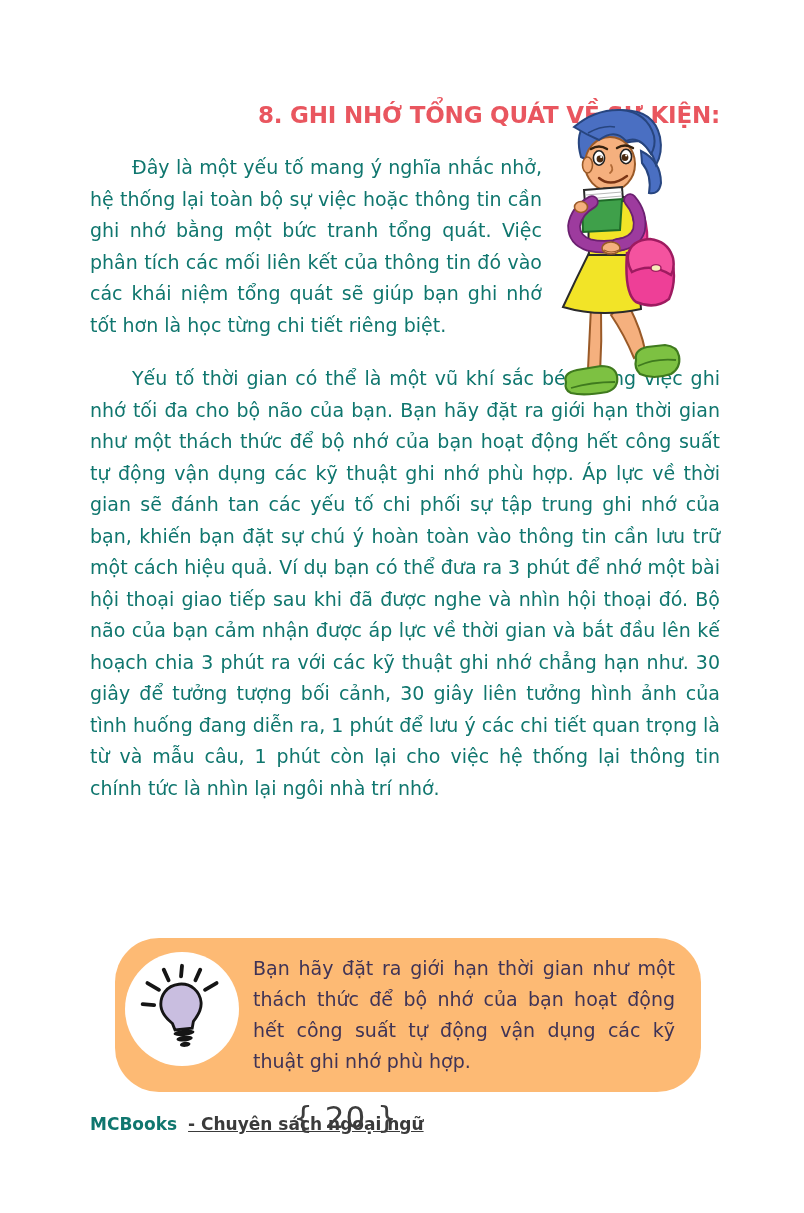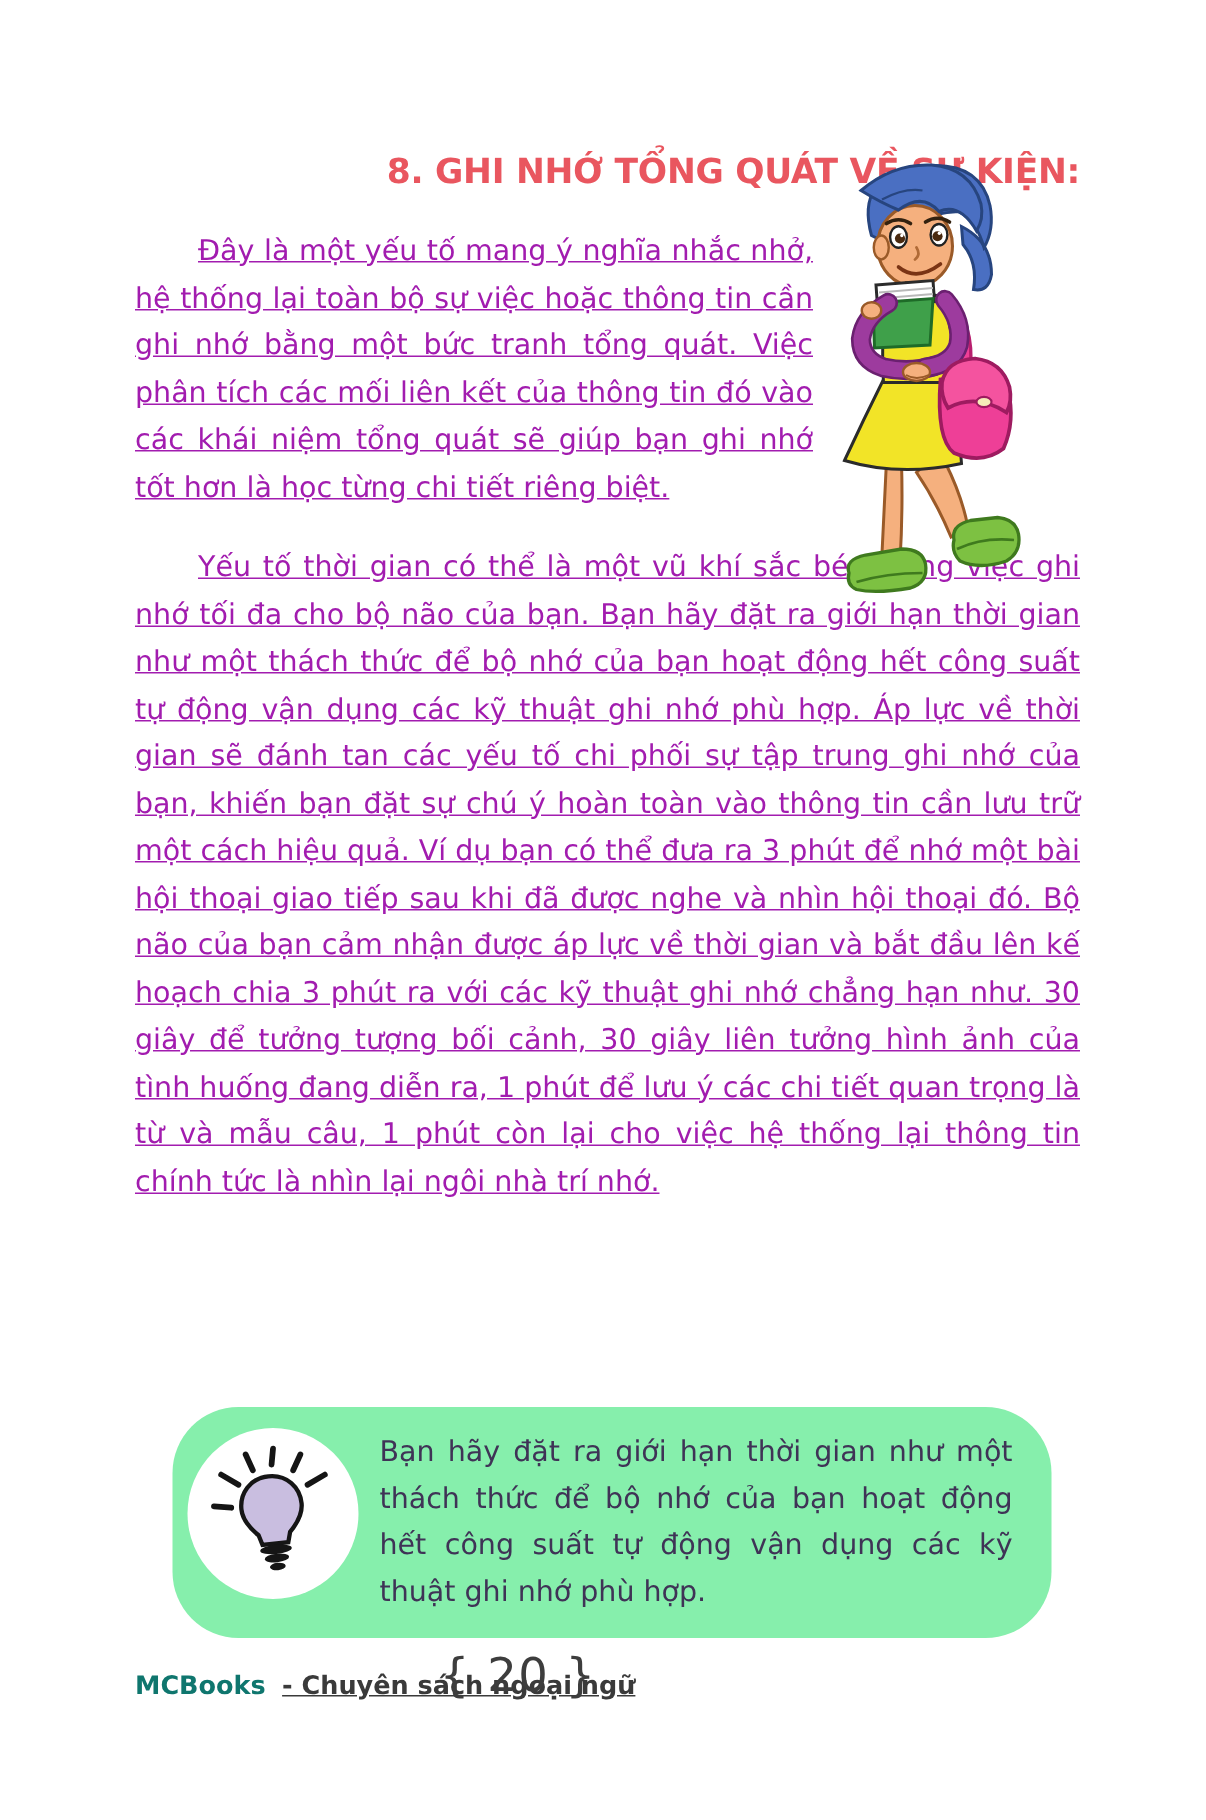--- a/index.html
+++ b/index.html
@@ -7,28 +7,28 @@
     position:relative;width:804px;height:1213px;background:#ffffff;
     font-family:"DejaVu Sans",sans-serif;overflow:hidden;
   }
   .content{position:absolute;left:90px;top:100px;width:630px;}
   .section-heading{
     color:#e9565f;font-size:23px;font-weight:bold;line-height:30px;
     letter-spacing:-0.2px;margin:0 0 0 17px;text-align:right;
   }
   .heading-9{margin-top:26px;}
   .para{
-    font-size:19px;line-height:31.5px;color:#a21caf;text-align:justify;
-    text-align-last:left;text-indent:42px;margin:22px 0 0 0;text-decoration:underline;
+    font-size:19px;line-height:31.5px;color:#0f766e;text-align:justify;
+    text-align-last:left;text-indent:42px;margin:22px 0 0 0;
   }
   .para-narrow{width:452px;}
   .illustration{position:absolute;left:543px;top:103px;width:175px;height:302px;}
   .callout{
     position:absolute;left:115px;top:938px;width:586px;min-height:142px;
-    background:#86efac;border-radius:44px;box-sizing:border-box;
+    background:#fdba74;border-radius:44px;box-sizing:border-box;
   }
   .callout-circle{
     position:absolute;left:10px;top:14px;width:114px;height:114px;
     border-radius:50%;background:#ffffff;display:flex;align-items:center;justify-content:center;
   }
   .callout-text{
     margin:0;padding:15px 26px 15px 138px;font-size:19px;line-height:31px;
     color:#3f3356;text-align:justify;text-align-last:left;
   }
   .footer-publisher{

